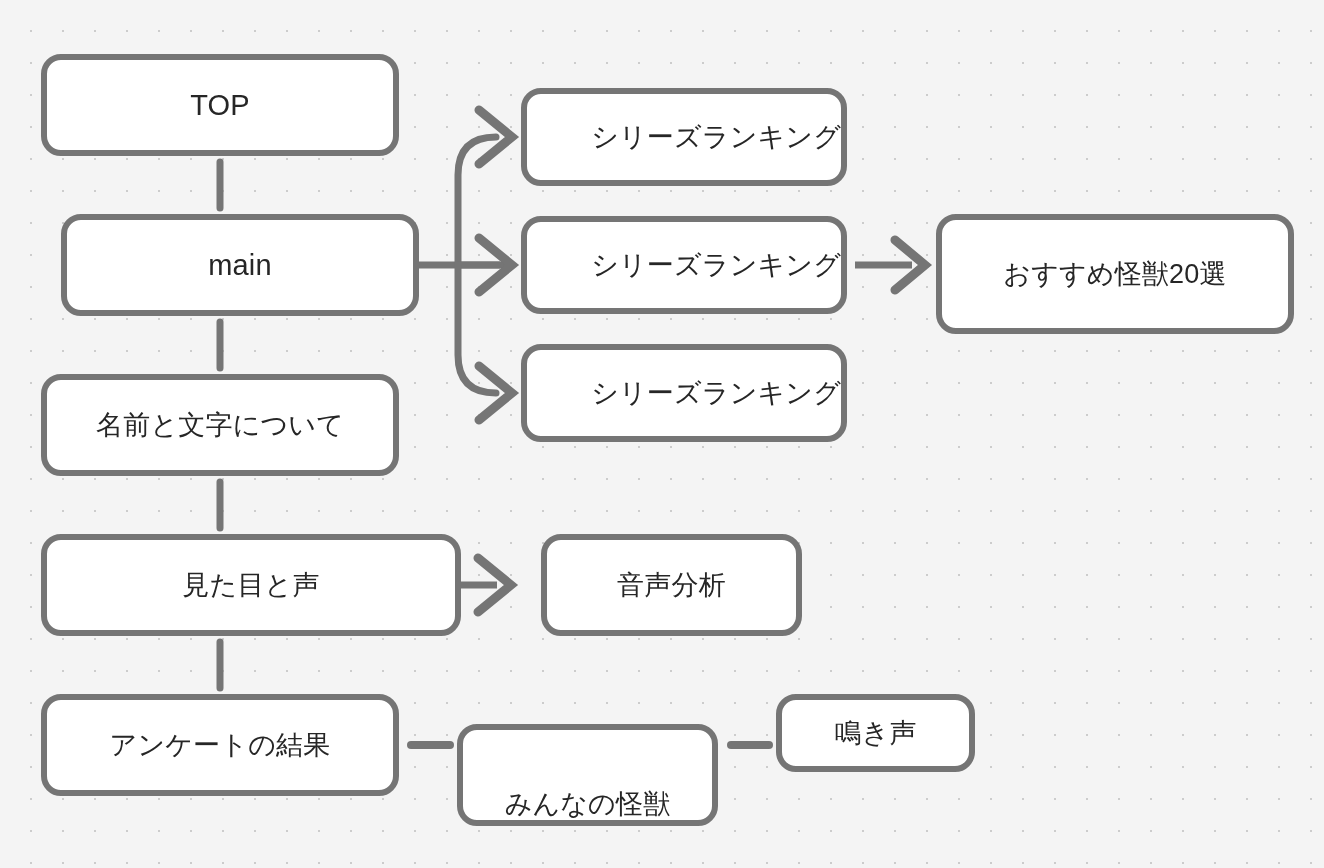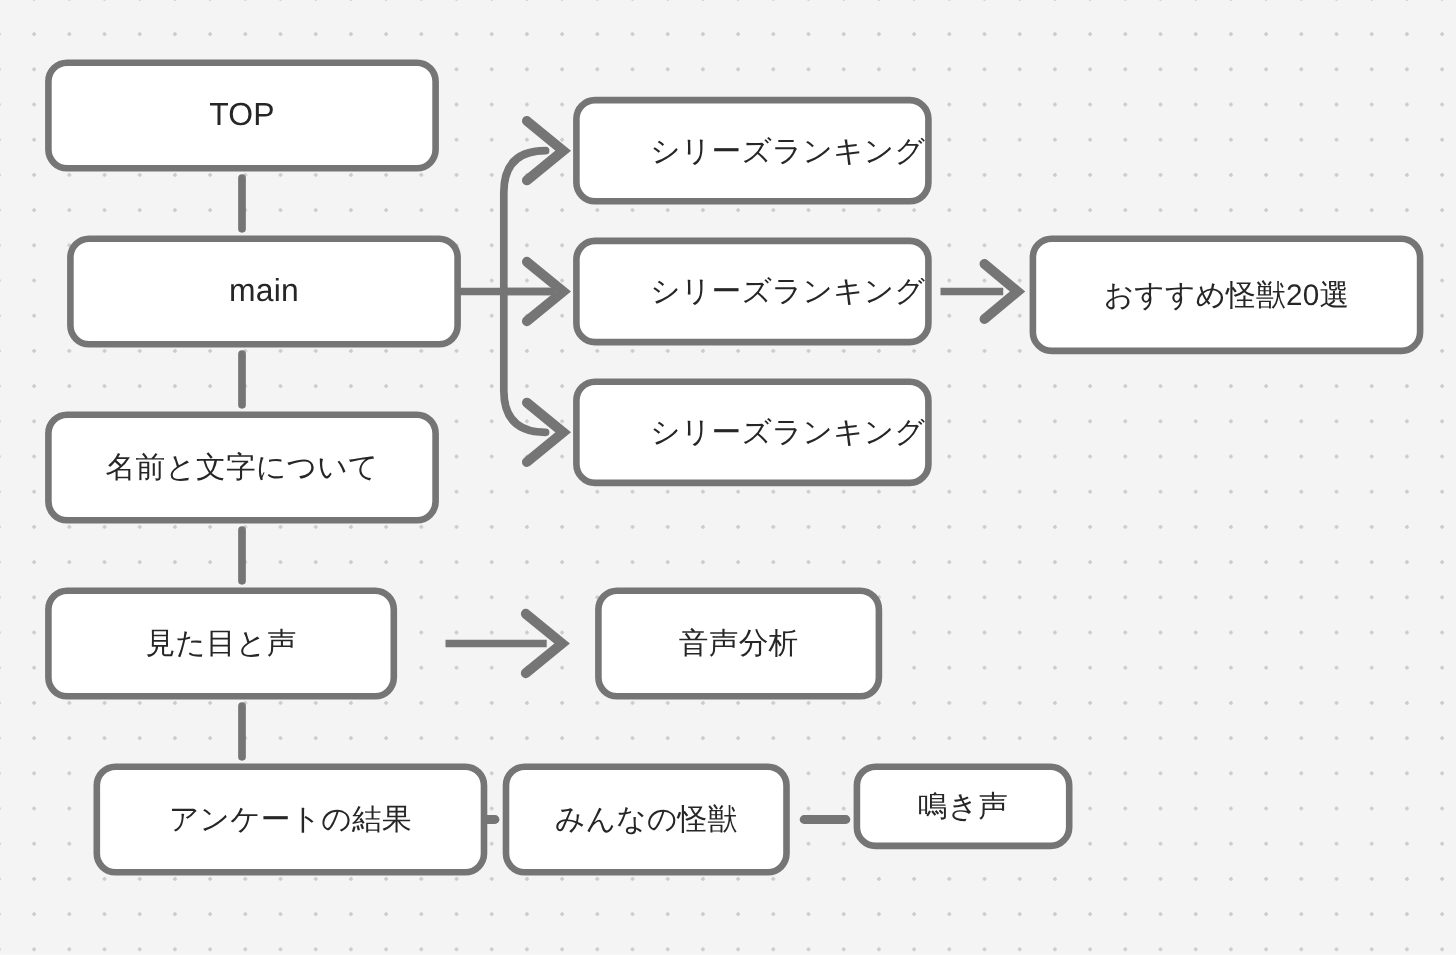--- a/index.html
+++ b/index.html
@@ -89,49 +89,49 @@
   </div>
 
   <div class="node center latin" style="left:41px; top:214px; width:358px; height:102px;margin-left:20px;">
     <span>main</span>
   </div>
 
   <div class="node center" style="left:41px; top:374px; width:358px; height:102px;text-align:right;">
     <span>名前と文字について</span>
   </div>
 
-  <div class="node center" style="left:41px; top:534px; width:320px; height:102px;">
+  <div class="node center" style="left:41px; top:534px; width:420px; height:102px;">
     <span>見た目と声</span>
   </div>
 
-  <div class="node center" style="left:41px; top:694px; width:358px; height:102px;margin-left:44px;">
+  <div class="node center" style="left:41px; top:694px; width:358px; height:102px;">
     <span>アンケートの結果</span>
   </div>
 
   <div class="node leftpad" style="left:521px; top:88px; width:326px; height:98px;">
     <span>シリーズランキング</span>
   </div>
 
   <div class="node leftpad" style="left:521px; top:216px; width:326px; height:98px;">
     <span>シリーズランキング</span>
   </div>
 
   <div class="node leftpad" style="left:521px; top:344px; width:326px; height:98px;">
     <span>シリーズランキング</span>
   </div>
 
-  <div class="node center" style="left:936px; top:214px; width:358px; height:108px;">
+  <div class="node center" style="left:936px; top:214px; width:358px; height:120px;">
     <span>おすすめ怪獣20選</span>
   </div>
 
   <div class="node center" style="left:521px; top:534px; width:261px; height:102px;margin-left:20px;">
     <span>音声分析</span>
   </div>
 
-  <div class="node center" style="left:457px; top:694px; width:261px; height:102px;">
+  <div class="node center" style="left:457px; top:724px; width:261px; height:102px;align-items:flex-end;">
     <span>みんなの怪獣</span>
   </div>
 
   <div class="node center" style="left:776px; top:694px; width:199px; height:78px;">
     <span>鳴き声</span>
   </div>
 
 </div>
 
 </body></html>

